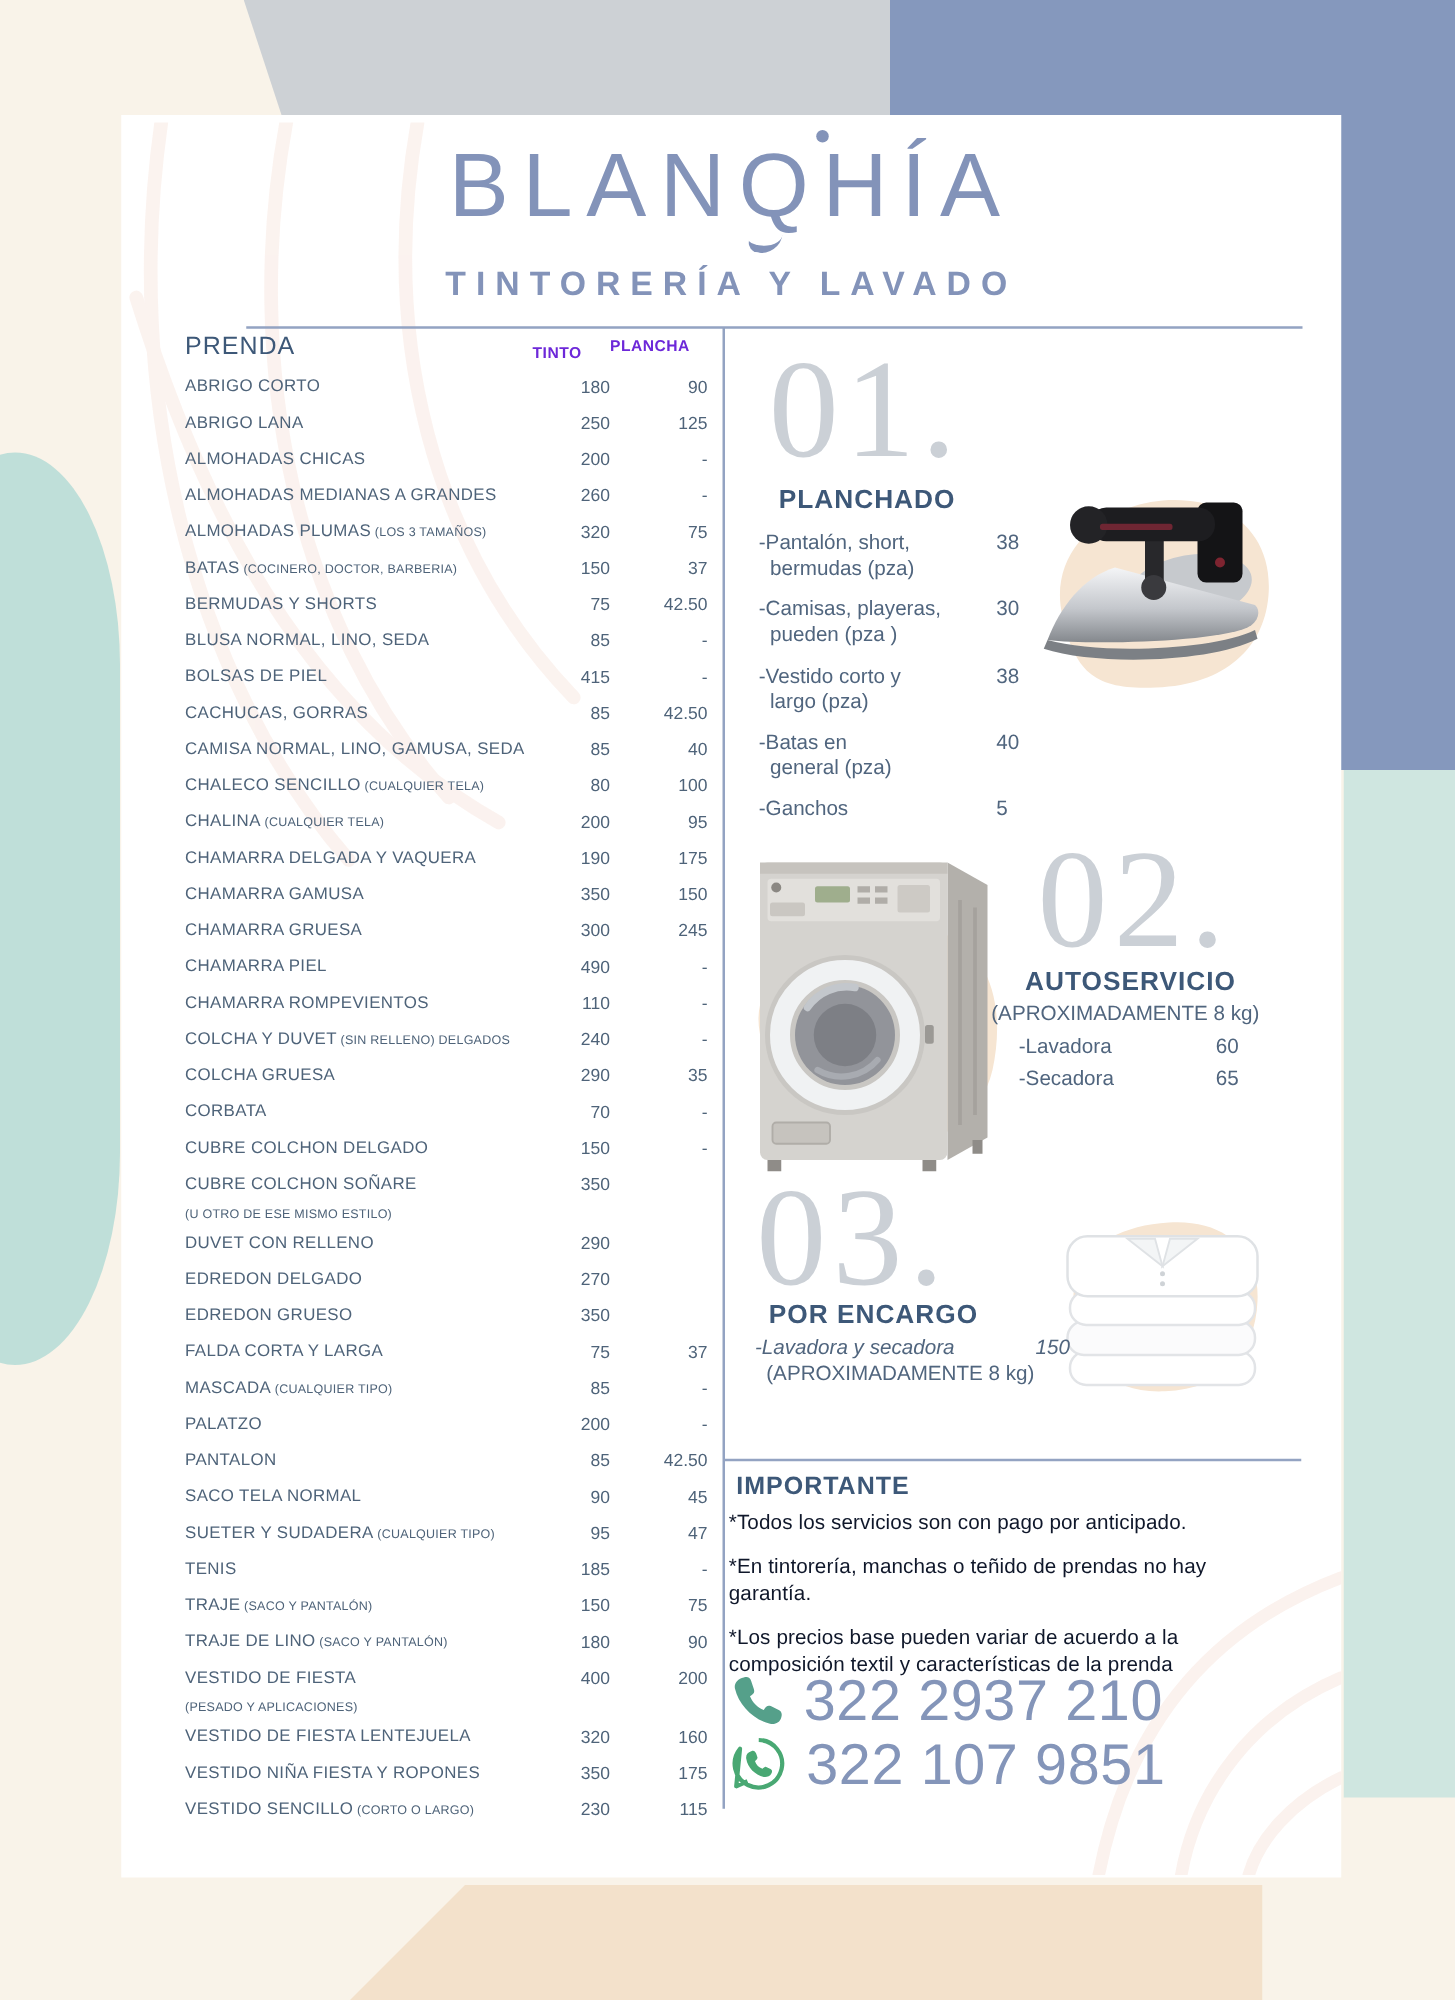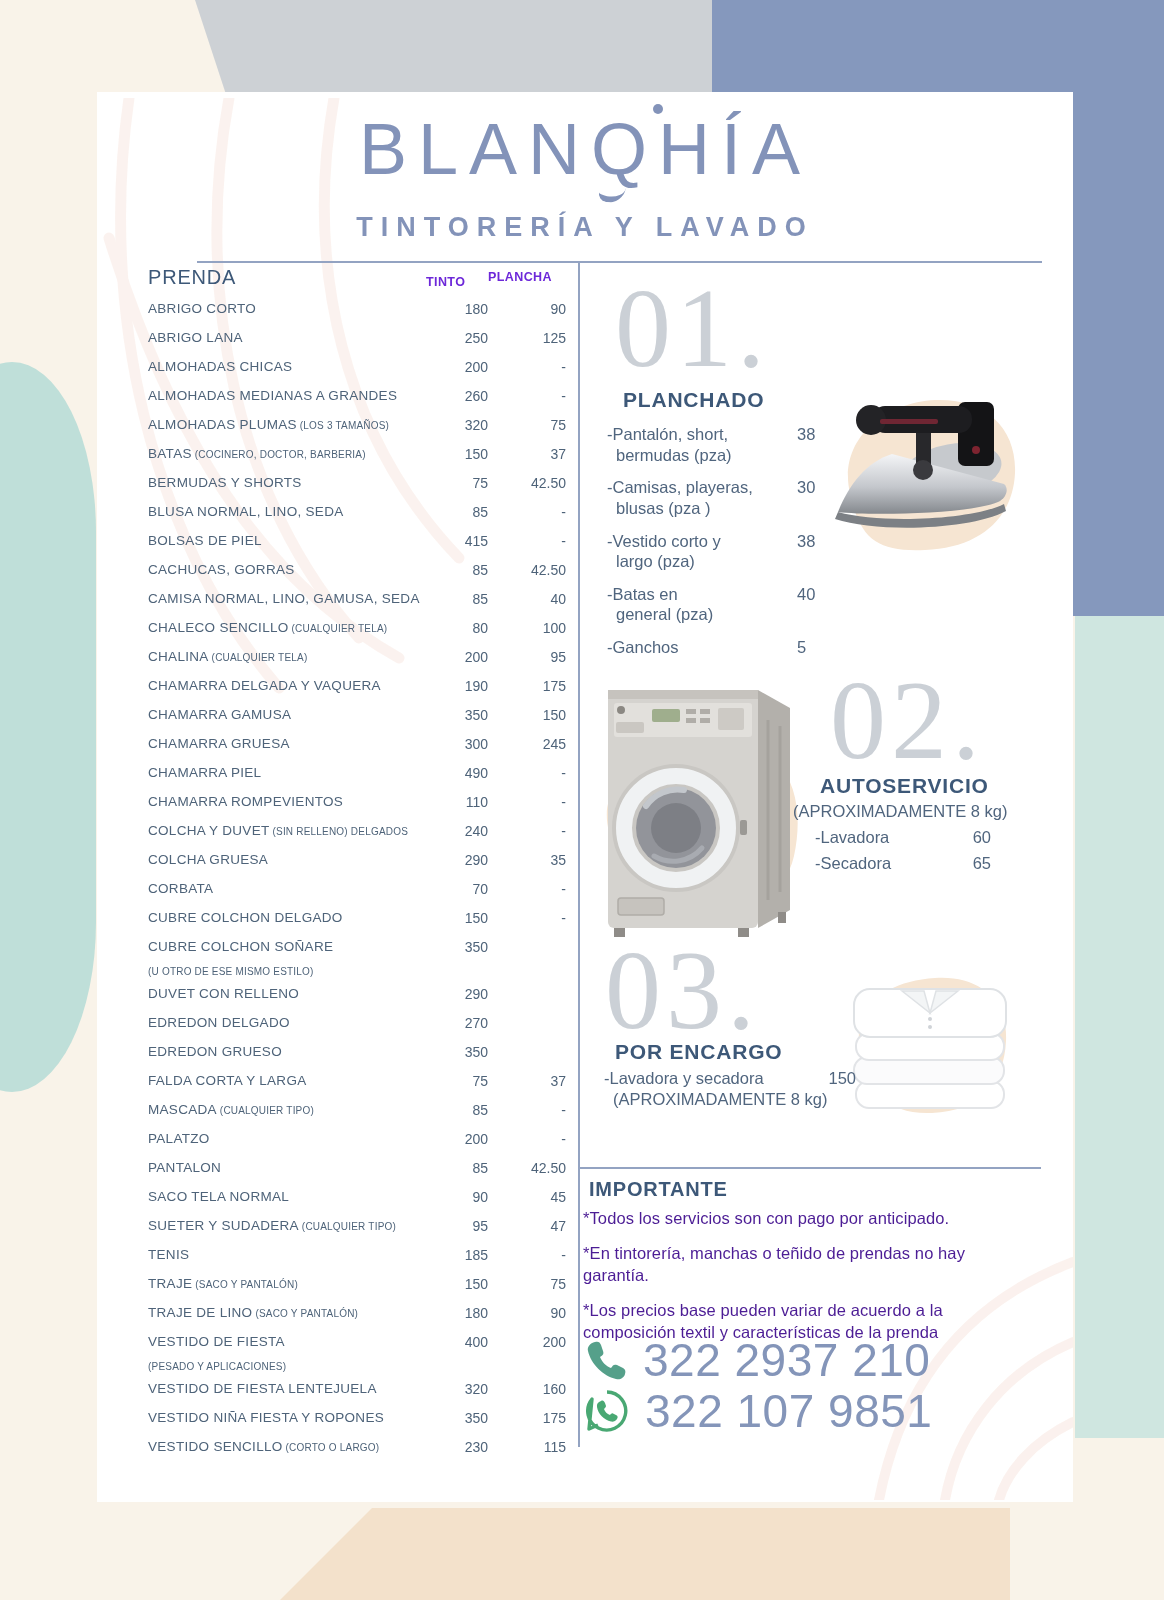--- a/index.html
+++ b/index.html
@@ -63,25 +63,25 @@
   #planchado-items{position:absolute;left:607px;top:424px;width:226px;}
   .pitem{display:flex;margin-bottom:12px;font-size:16.5px;color:#50657e;line-height:1.25;}
   .plabel{flex:1;}
   .plabel .l2{padding-left:9px;}
   .pprice{width:36px;padding-left:2px;}
   #auto-sub{position:absolute;left:793px;top:802px;font-size:16.5px;color:#50657e;}
   #auto-items{position:absolute;left:815px;top:828px;width:176px;}
   .arow{display:flex;justify-content:space-between;font-size:16.5px;color:#50657e;height:26px;}
   #encargo-item{position:absolute;left:604px;top:1068px;width:252px;
                 font-size:16.5px;color:#50657e;line-height:1.3;}
-  #encargo-line1{display:flex;}
+  #encargo-line1{display:flex;font-style:italic;}
   #encargo-price{margin-left:auto;}
   #encargo-sub{padding-left:9px;}
   #notes{position:absolute;left:583px;top:1208px;width:452px;}
-  #notes p{margin:0 0 14px 0;font-size:16.5px;line-height:1.3;color:#4c1d95;letter-spacing:.1px;}
+  #notes p{margin:0 0 14px 0;font-size:16.5px;line-height:1.3;color:#0f172a;letter-spacing:.1px;}
   
   #contact{position:absolute;left:585px;top:1334px;}
   .phone-row{display:flex;align-items:center;gap:16px;height:51px;}
   .phone-num{font-size:46px;color:#8495b9;letter-spacing:.5px;text-align:center;}
   
   #iron-illu{left:820px;top:358px;}
   #washer-illu{left:588px;top:660px;}
   #shirts-illu{left:840px;top:953px;}
 </style>
 </head>
@@ -332,21 +332,21 @@
       <div class="pitem">
         <div class="plabel">
           <div class="l1">-Pantalón, short,</div>
           <div class="l2">bermudas (pza)</div>
         </div>
         <div class="pprice">38</div>
       </div>
       <div class="pitem">
         <div class="plabel">
           <div class="l1">-Camisas, playeras,</div>
-          <div class="l2">blusas (pza )</div>
+          <div class="l2">pueden (pza )</div>
         </div>
         <div class="pprice">30</div>
       </div>
       <div class="pitem">
         <div class="plabel">
           <div class="l1">-Vestido corto y</div>
           <div class="l2">largo (pza)</div>
         </div>
         <div class="pprice">38</div>
       </div>

